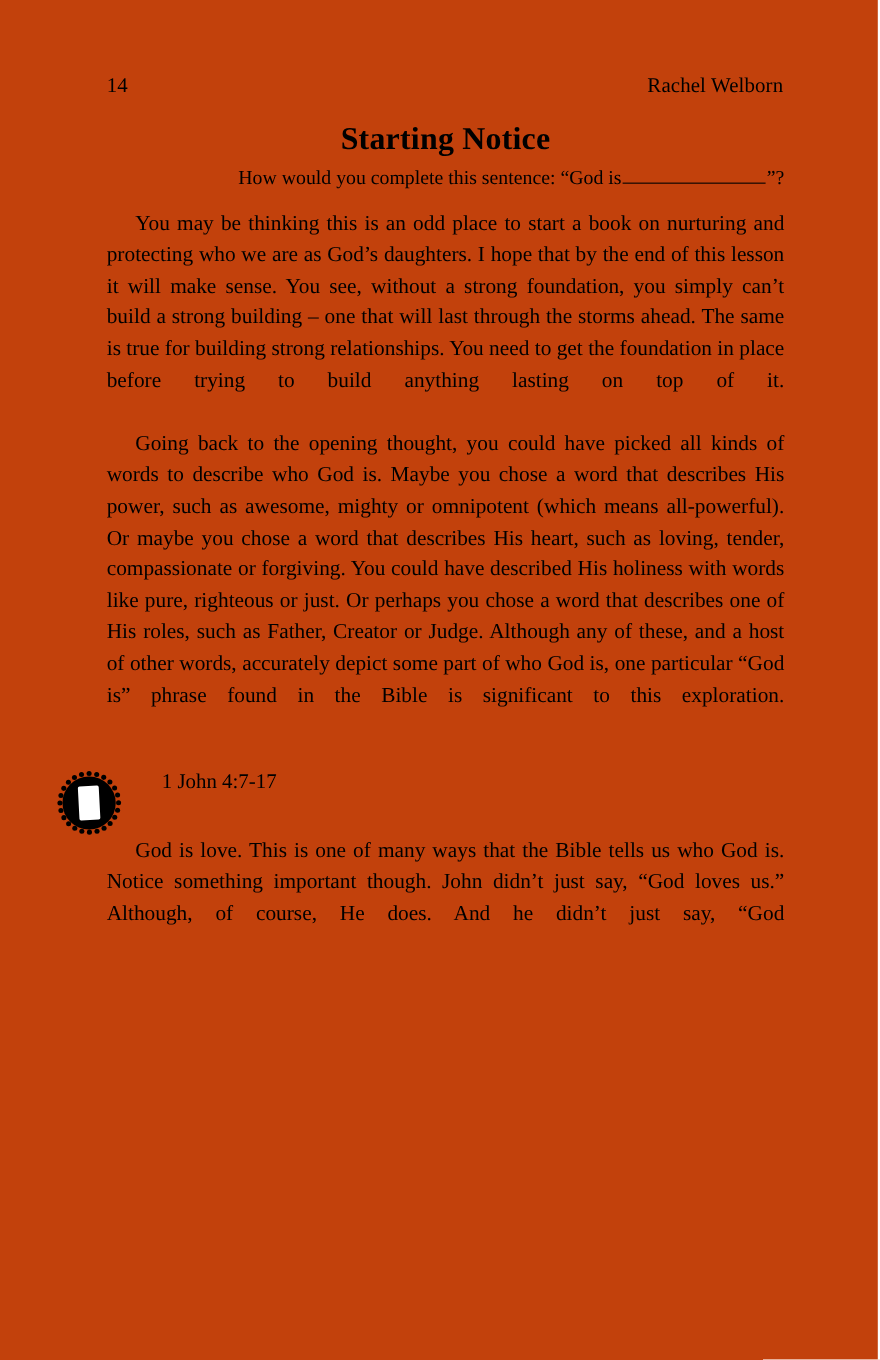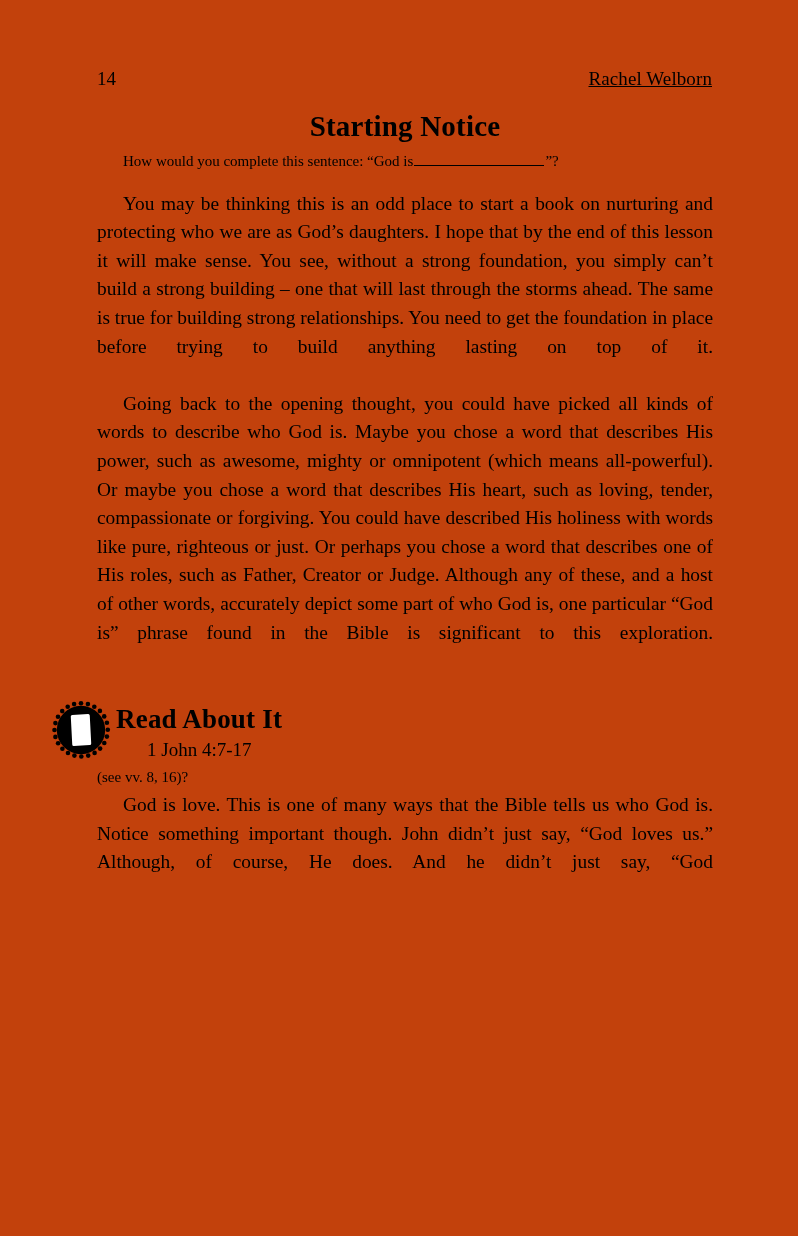--- a/index.html
+++ b/index.html
@@ -31,21 +31,20 @@
     margin-top: 68px;
     font-size: 19px;
     letter-spacing: 0.1px;
   }
   .runhead .folio {
     font-size: 19px;
   }
   .runhead .author {
     font-size: 19px;
     padding-right: 1px;
-    text-decoration: underline;
   }
 
   
   .body-para {
     font-size: 19.4px;
     line-height: 28.6px;
     text-align: justify;
     text-justify: inter-word;
     margin: 0;
     hyphens: none;
@@ -72,24 +71,25 @@
     text-align: center;
     font-weight: bold;
     font-size: 29px;
     line-height: 34px;
     margin: 19px 0 4px 0;
     letter-spacing: 0.2px;
   }
 
   
   .question {
-    font-size: 15px;
+    font-size: 18px;
     line-height: 28.6px;
     text-indent: 26px;
     margin: 0;
+    text-align: right;
   }
   .blank {
     display: inline-block;
     border-bottom: 1.6px solid #000;
     vertical-align: baseline;
     height: 17px;
     margin: 0 1px;
   }
   .blank-a { width: 130px; }
   .blank-b { width: 122px; }
@@ -186,22 +186,20 @@
             </g>
 
             <circle cx="30" cy="30" r="24.2"></circle>
 
             <g transform="rotate(-3 30 30)">
               <rect x="20.5" y="14.5" width="19" height="31" rx="1.6" ry="1.6" fill="#ffffff"></rect>
             </g>
           </g>
         </svg>
       </span>
-      <h3 class="read-heading">Read About It</h3>
       <p class="read-ref">1 John 4:7-17</p>
     </div>
 
-    <p class="question noj" style="text-indent:0;">(see vv. 8, 16)?</p>
 
     <p class="body-para para-indent tail-para">God is love. This is one of many ways that the Bible tells us who God is. Notice something important though. John didn’t just say, “God loves us.” Although, of course, He does. And he didn’t just say, “God</p>
 
   </div>
 </div>
 
 </body></html>

